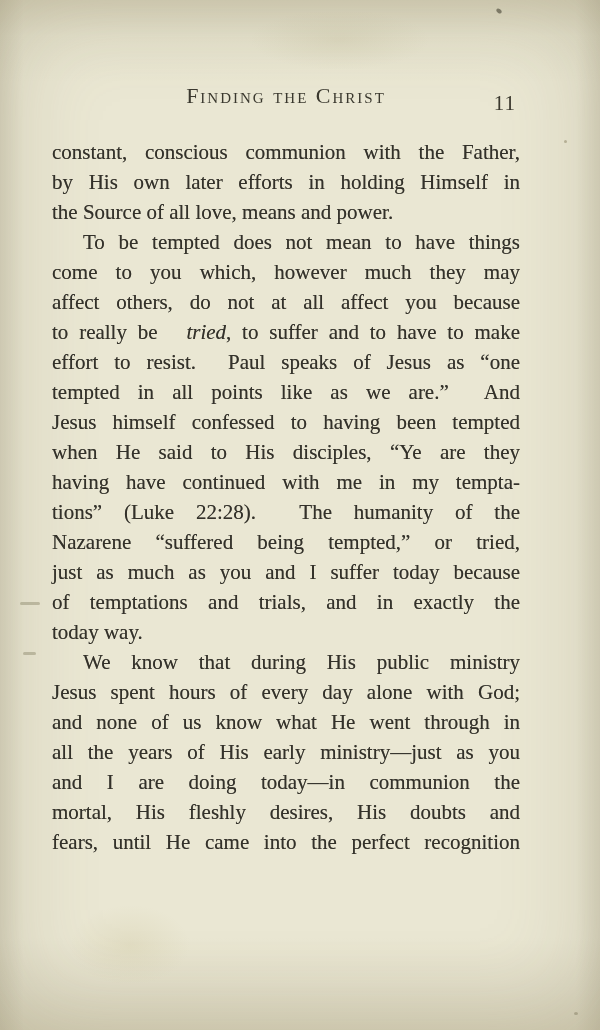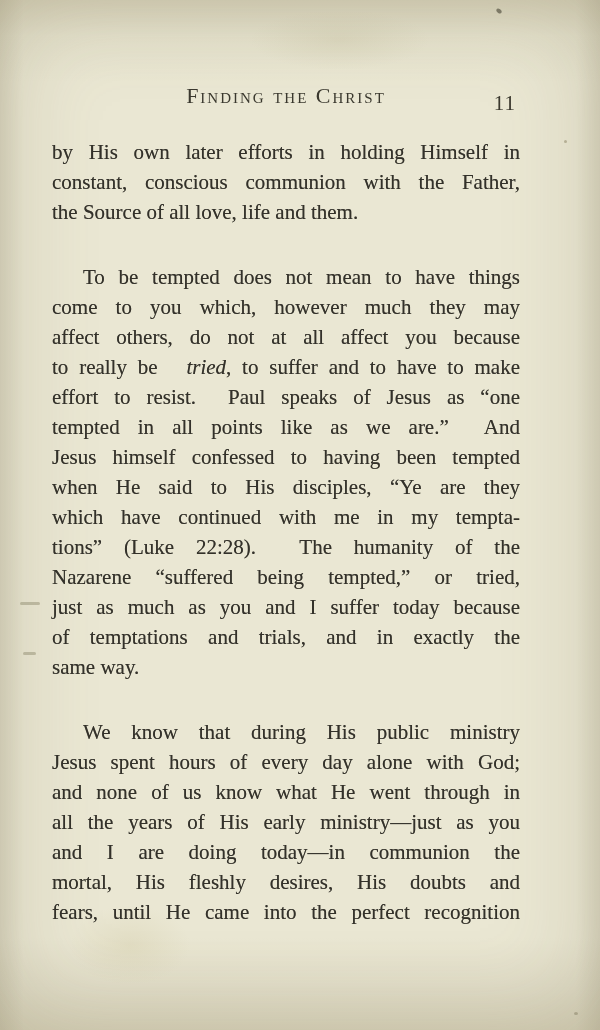--- a/index.html
+++ b/index.html
@@ -87,21 +87,21 @@
     line-height: 30px;
     white-space: nowrap;            
     text-align: justify;
     text-align-last: justify;
     -moz-text-align-last: justify;
   }
   .line.last {
     text-align-last: left;
     -moz-text-align-last: left;
   }
-  .line.indent { text-indent: 31px; margin-top: 35px; }
+  .line.indent { text-indent: 31px; }
   .line em { font-style: italic; margin-left: 18px; }
 </style>
 </head>
 <body>
 
 <div class="page">
   <div class="vignette"></div>
   <div class="stain1"></div>
   <div class="stain2"></div>
   <div class="speck s1"></div>
@@ -109,37 +109,37 @@
   <div class="speck s3"></div>
   <div class="dash d1"></div>
   <div class="dash d2"></div>
 
   <div class="content">
     <header class="running-header">
       <span class="title">Finding the Christ</span>
       <span class="folio">11</span>
     </header>
     <main class="body-text">
+        <div class="line">constant, conscious communion with the Father,</div>
         <div class="line">by His own later efforts in holding Himself in</div>
-        <div class="line">constant, conscious communion with the Father,</div>
-        <div class="line last">the Source of all love, life and them.</div>
+        <div class="line last">the Source of all love, means and power.</div>
         <div class="line indent">To be tempted does not mean to have things</div>
         <div class="line">come to you which, however much they may</div>
         <div class="line">affect others, do not at all affect you because</div>
         <div class="line">to really be <em>tried</em>, to suffer and to have to make</div>
         <div class="line">effort to resist.&nbsp; Paul speaks of Jesus as “one</div>
         <div class="line">tempted in all points like as we are.”&nbsp; And</div>
         <div class="line">Jesus himself confessed to having been tempted</div>
         <div class="line">when He said to His disciples, “Ye are they</div>
-        <div class="line">which have continued with me in my tempta-</div>
+        <div class="line">having have continued with me in my tempta-</div>
         <div class="line">tions” (Luke 22:28).&nbsp; The humanity of the</div>
         <div class="line">Nazarene “suffered being tempted,” or tried,</div>
         <div class="line">just as much as you and I suffer today because</div>
         <div class="line">of temptations and trials, and in exactly the</div>
-        <div class="line last">same way.</div>
+        <div class="line last">today way.</div>
         <div class="line indent">We know that during His public ministry</div>
         <div class="line">Jesus spent hours of every day alone with God;</div>
         <div class="line">and none of us know what He went through in</div>
         <div class="line">all the years of His early ministry—just as you</div>
         <div class="line">and I are doing today—in communion the</div>
         <div class="line">mortal, His fleshly desires, His doubts and</div>
         <div class="line">fears, until He came into the perfect recognition</div>
       </main>
   </div>
 </div>

